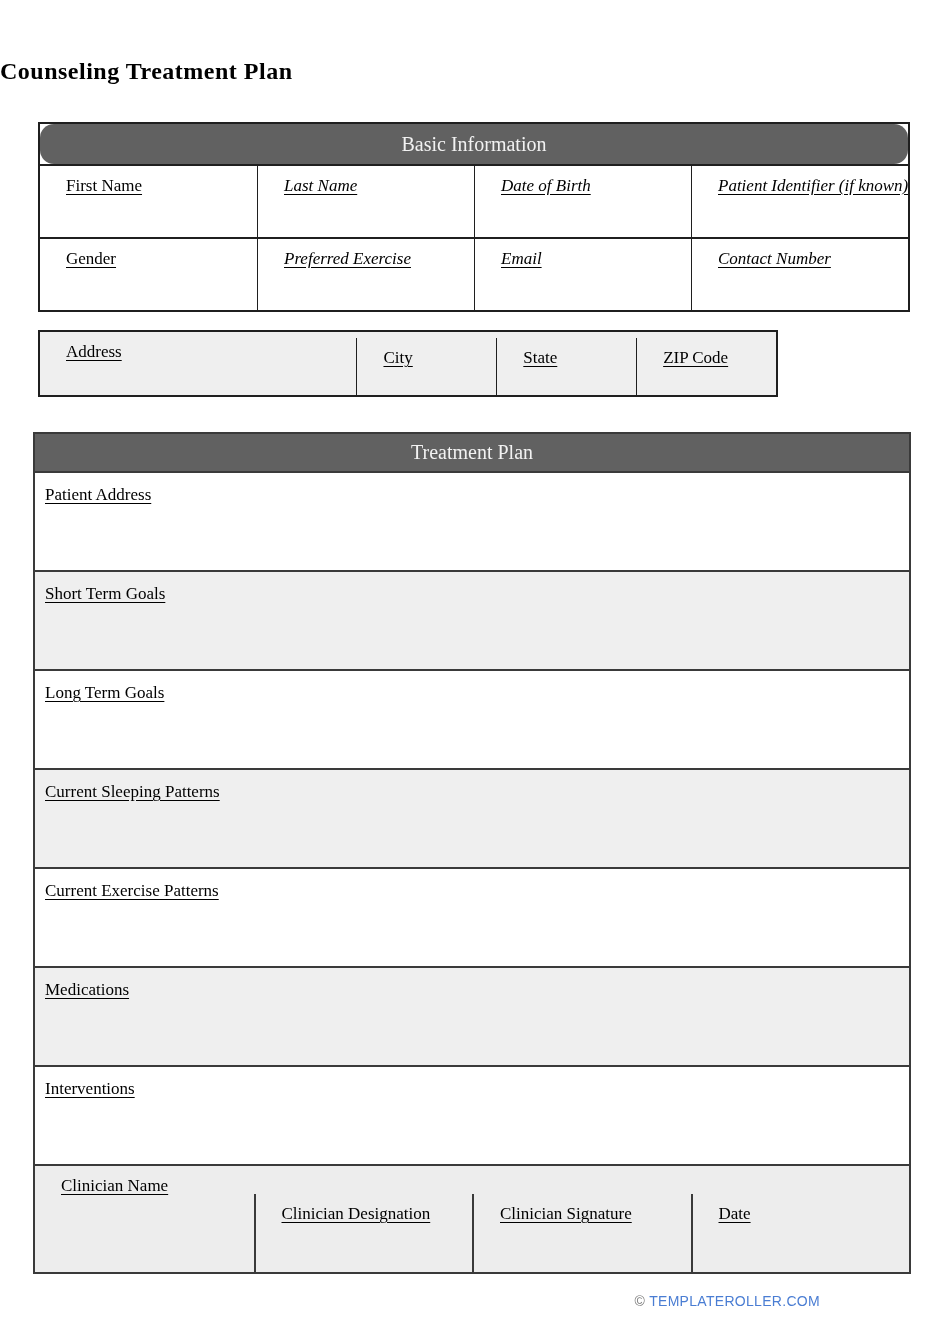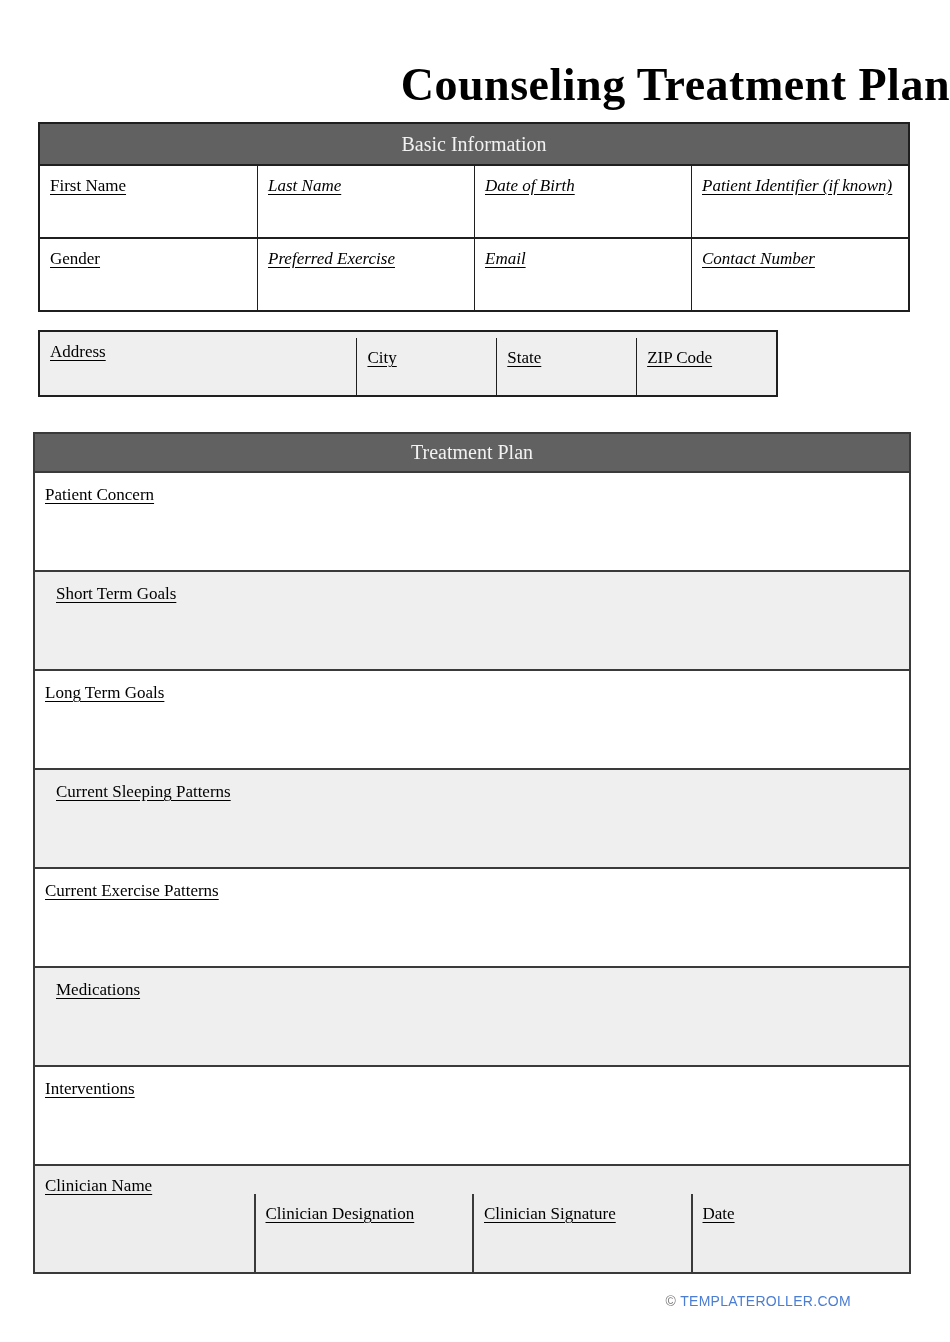--- a/index.html
+++ b/index.html
@@ -19,22 +19,22 @@
     position: relative;
     font-family: "Liberation Serif", "DejaVu Serif", serif;
     color: #000;
   }
 
   .page-title {
     position: absolute;
     top: 58px;
     left: 0;
     width: 100%;
-    text-align: right;
-    font-size: 46px;
+    text-align: left;
+    font-size: 24px;
     font-weight: bold;
     letter-spacing: 0.5px;
   }
 
   .section-header {
     background: var(--header-bg);
     color: var(--header-text);
     text-align: center;
     font-size: 20px;
     display: flex;
@@ -43,21 +43,21 @@
   }
 
   
   .basic-table {
     position: absolute;
     top: 122px;
     left: 38px;
     width: 872px;
     border: 2px solid var(--border-dark);
   }
-  .basic-table .section-header { height: 40px; }
+  .basic-table .section-header { height: 40px; border-radius: 14px; }
   .basic-row {
     display: grid;
     grid-template-columns: repeat(4, 1fr);
     height: 73px;
     border-top: 2px solid var(--border-dark);
     background: #fff;
   }
   .basic-row .cell + .cell { border-left: 1px solid var(--border-dark); font-style: italic; }
 
   
@@ -81,46 +81,46 @@
     left: 33px;
     width: 878px;
     border: 2px solid var(--border-gray);
   }
   .treatment-table .section-header { height: 37px; }
   .tp-row {
     height: 99px;
     border-top: 2px solid var(--border-gray);
     background: #fff;
   }
-  .tp-row.alt { background: var(--alt-row-bg); padding-left: 11px; }
+  .tp-row.alt { background: var(--alt-row-bg); }
   .clinician-row {
     display: grid;
     grid-template-columns: repeat(4, 1fr);
     height: 108px;
     border-top: 2px solid var(--border-gray);
     background: #ededed;
   }
   .clinician-row .cell + .cell { border-left: 2px solid var(--border-gray); margin-top: 28px; }
 
   
-  .cell { padding: 10px 10px 0 10px; overflow: hidden; }
+  .cell { padding: 10px 10px 0 26px; overflow: hidden; }
   .tp-row.cell, .tp-row { padding: 0; }
   .tp-row .label-wrap { padding: 12px 10px 0 10px; }
   .label {
     font-size: 17px;
     text-decoration: underline;
     text-underline-offset: 3px;
     white-space: nowrap;
   }
 
   
   .footer {
     position: absolute;
     top: 1293px;
-    right: 99px;
+    right: 130px;
     font-family: "Liberation Sans", "DejaVu Sans", sans-serif;
     font-size: 14px;
     letter-spacing: 0.3px;
     padding-left: 8px;
   }
   .footer .copy { color: var(--copy-gray); }
   .footer .site-link { color: var(--link-blue); text-decoration: none; }
 </style>
 </head>
 <body>
@@ -147,21 +147,21 @@
   <div class="cell"><span class="label">Address</span></div>
   <div class="cell"><span class="label">City</span></div>
   <div class="cell"><span class="label">State</span></div>
   <div class="cell"><span class="label">ZIP Code</span></div>
 </div>
 
 <div class="treatment-table">
   <div class="section-header">Treatment Plan</div>
 
   <div class="tp-row">
-    <div class="label-wrap"><span class="label">Patient Concern</span></div>
+    <div class="label-wrap"><span class="label">Patient Address</span></div>
   </div>
   <div class="tp-row alt">
     <div class="label-wrap"><span class="label">Short Term Goals</span></div>
   </div>
   <div class="tp-row">
     <div class="label-wrap"><span class="label">Long Term Goals</span></div>
   </div>
   <div class="tp-row alt">
     <div class="label-wrap"><span class="label">Current Sleeping Patterns</span></div>
   </div>

